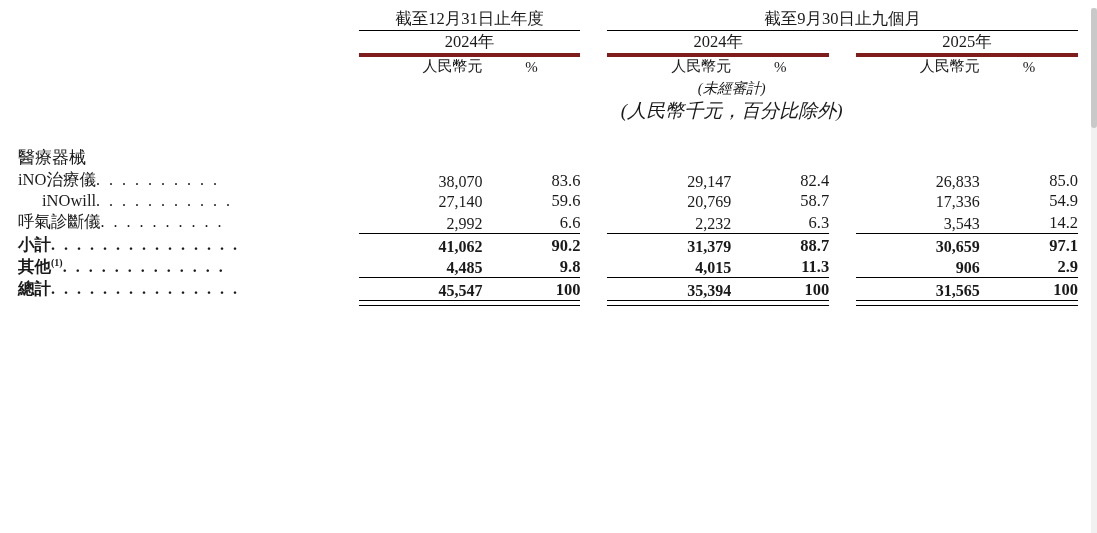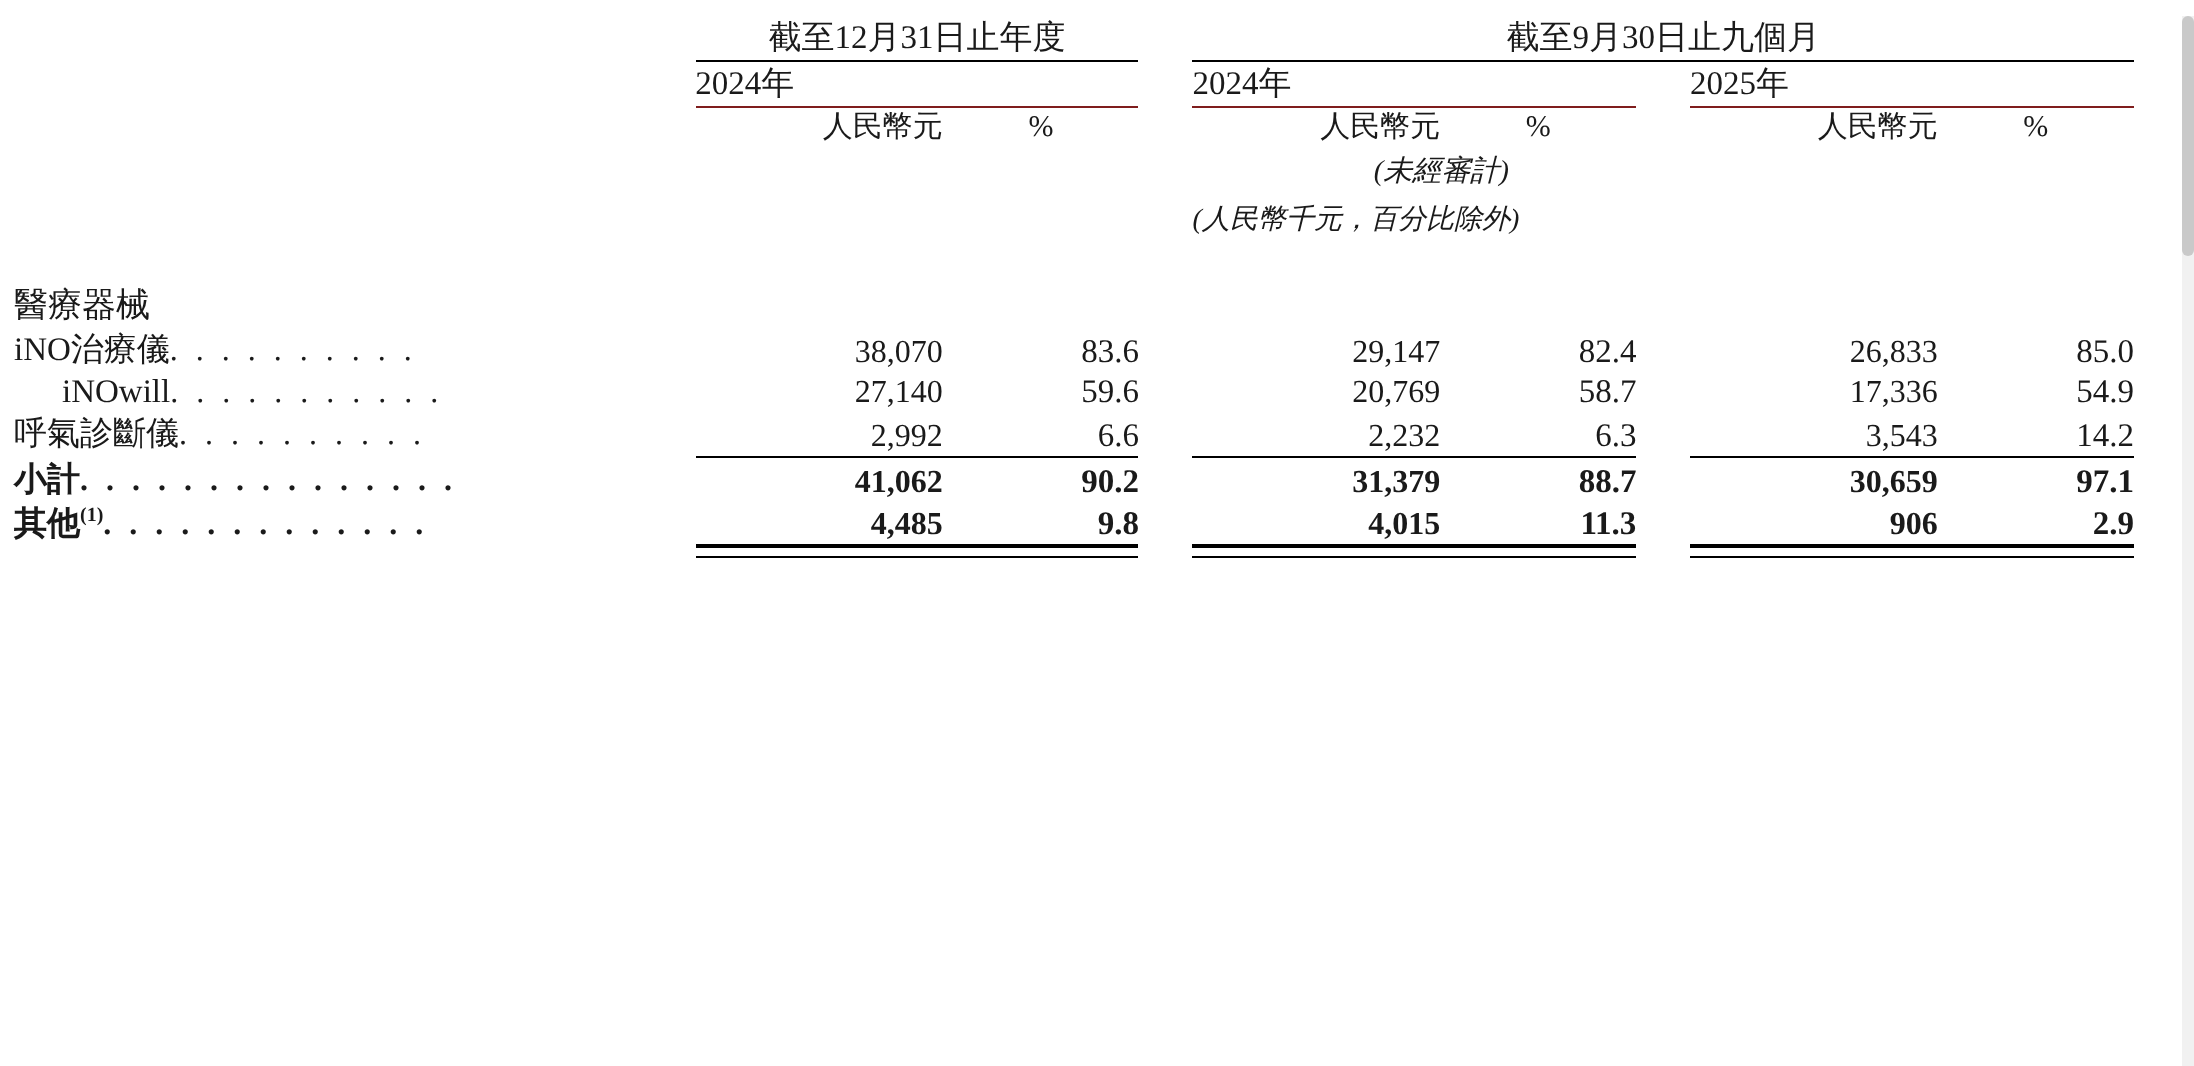--- a/index.html
+++ b/index.html
@@ -18,21 +18,21 @@
   .page {
     position: relative;
     width: 1097px;
     height: 533px;
     box-sizing: border-box;
     padding: 0;
   }
   table.fin {
     border-collapse: collapse;
     width: 1060px;
-    margin-left: 7px;
+    margin-left: 18px;
     margin-top: 8px;
     table-layout: fixed;
   }
   table.fin td, table.fin th {
     padding: 0;
     vertical-align: bottom;
     font-weight: normal;
   }
 
   
@@ -42,26 +42,26 @@
   col.c-gap   { width: 26px; }
 
   .hdr-group {
     text-align: center;
     font-size: 16.5px;
     font-weight: bold;
     padding-bottom: 3px;
     border-bottom: 1px solid #000;
   }
   .hdr-year {
-    text-align: left;
+    text-align: center;
     font-size: 16.5px;
     font-weight: bold;
     padding-top: 3px;
     padding-bottom: 3px;
-    border-bottom: 1px solid #7f1d1d;
+    border-bottom: 4px solid #7f1d1d;
   }
   .hdr-unit {
     text-align: right;
     font-size: 15px;
     padding-top: 7px;
     padding-bottom: 2px;
   }
   .hdr-pct {
     text-align: center;
     font-size: 15px;
@@ -69,24 +69,25 @@
     padding-bottom: 2px;
   }
   .hdr-note {
     text-align: center;
     font-size: 14.5px;
     font-style: italic;
     padding-top: 4px;
     height: 22px;
   }
   .hdr-note2 {
-    font-size: 14px;
+    font-size: 19px;
     font-style: italic;
     padding-top: 6px;
     padding-bottom: 4px;
+    text-align: center;
     height: 24px;
   }
   .spacer-row td { height: 22px; }
 
   .section-title {
     font-size: 17px;
     font-weight: bold;
     padding-top: 6px;
     padding-bottom: 6px;
   }
@@ -291,20 +292,31 @@
         <td class="rnum"></td>
         <td class="rpct"></td>
         <td></td>
         <td class="rnum"></td>
         <td class="rpct"></td>
         <td></td>
         <td class="rnum"></td>
         <td class="rpct"></td>
       </tr>
 
+      <tr class="bold">
+        <td class="rowlabel"><span class="indent1"></span><span>總計</span><span class="dots">. . . . . . . . . . . . . . .</span></td>
+        <td class="num">45,547</td>
+        <td class="pct">100</td>
+        <td></td>
+        <td class="num">35,394</td>
+        <td class="pct">100</td>
+        <td></td>
+        <td class="num">31,565</td>
+        <td class="pct">100</td>
+      </tr>
 
       <tr class="dbl-under">
         <td></td>
         <td class="unum"></td>
         <td class="upct"></td>
         <td></td>
         <td class="unum"></td>
         <td class="upct"></td>
         <td></td>
         <td class="unum"></td>

